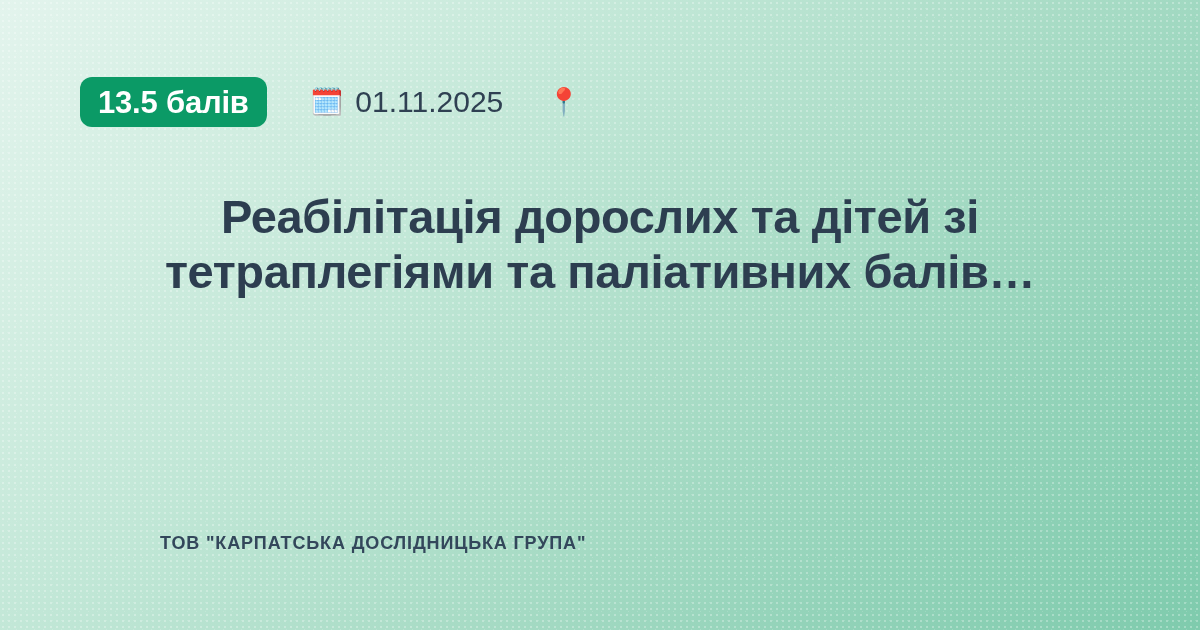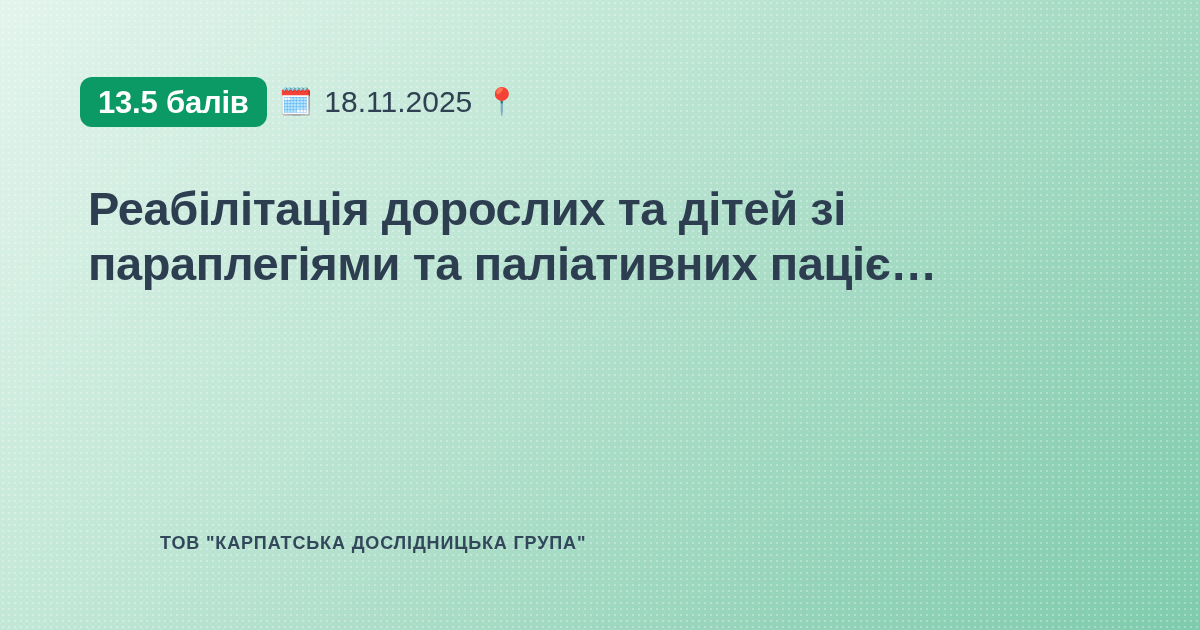--- a/index.html
+++ b/index.html
@@ -46,21 +46,21 @@
   .content {
     position: relative;
     z-index: 2;
     height: 100%;
   }
 
   
   .meta-row {
     display: flex;
     align-items: center;
-    gap: 13px;
+    gap: 44px;
     height: 52px;
   }
 
   .score-badge {
     display: inline-flex;
     align-items: center;
     justify-content: center;
     height: 50px;
     padding: 0 18px;
     border-radius: 12px;
@@ -85,28 +85,29 @@
   }
 
   .meta-emoji {
     font-size: 27px;
     line-height: 1;
     display: inline-block;
   }
 
   
   .event-title {
-    margin: 8px;
+    margin: 16px;
     padding-top: 46px;
     color: #2d3e50;
     font-size: 47px;
     font-weight: 700;
     line-height: 1.16;
     letter-spacing: -0.4px;
     max-width: 1045px;
+    text-align: center;
   }
 
   .event-title .title-line {
     display: block;
     white-space: nowrap;
   }
 
   
   .org-name {
     position: absolute;
@@ -128,30 +129,30 @@
   <div class="noise-overlay"></div>
 
   <div class="content">
 
     <div class="meta-row">
 
       <span class="score-badge">13.5 балів</span>
 
       <span class="meta-item">
         <span class="meta-emoji">🗓️</span>
-        <span>18.11.2025</span>
+        <span>01.11.2025</span>
       </span>
 
       <span class="meta-item">
         <span class="meta-emoji">📍</span>
       </span>
 
     </div>
 
     <h1 class="event-title">
       <span class="title-line">Реабілітація дорослих та дітей зі</span>
-      <span class="title-line">параплегіями та паліативних пацiє…</span>
+      <span class="title-line">тетраплегіями та паліативних балів…</span>
     </h1>
 
     <div class="org-name">ТОВ "КАРПАТСЬКА ДОСЛІДНИЦЬКА ГРУПА"</div>
 
   </div>
 </div>
 
 </body></html>

